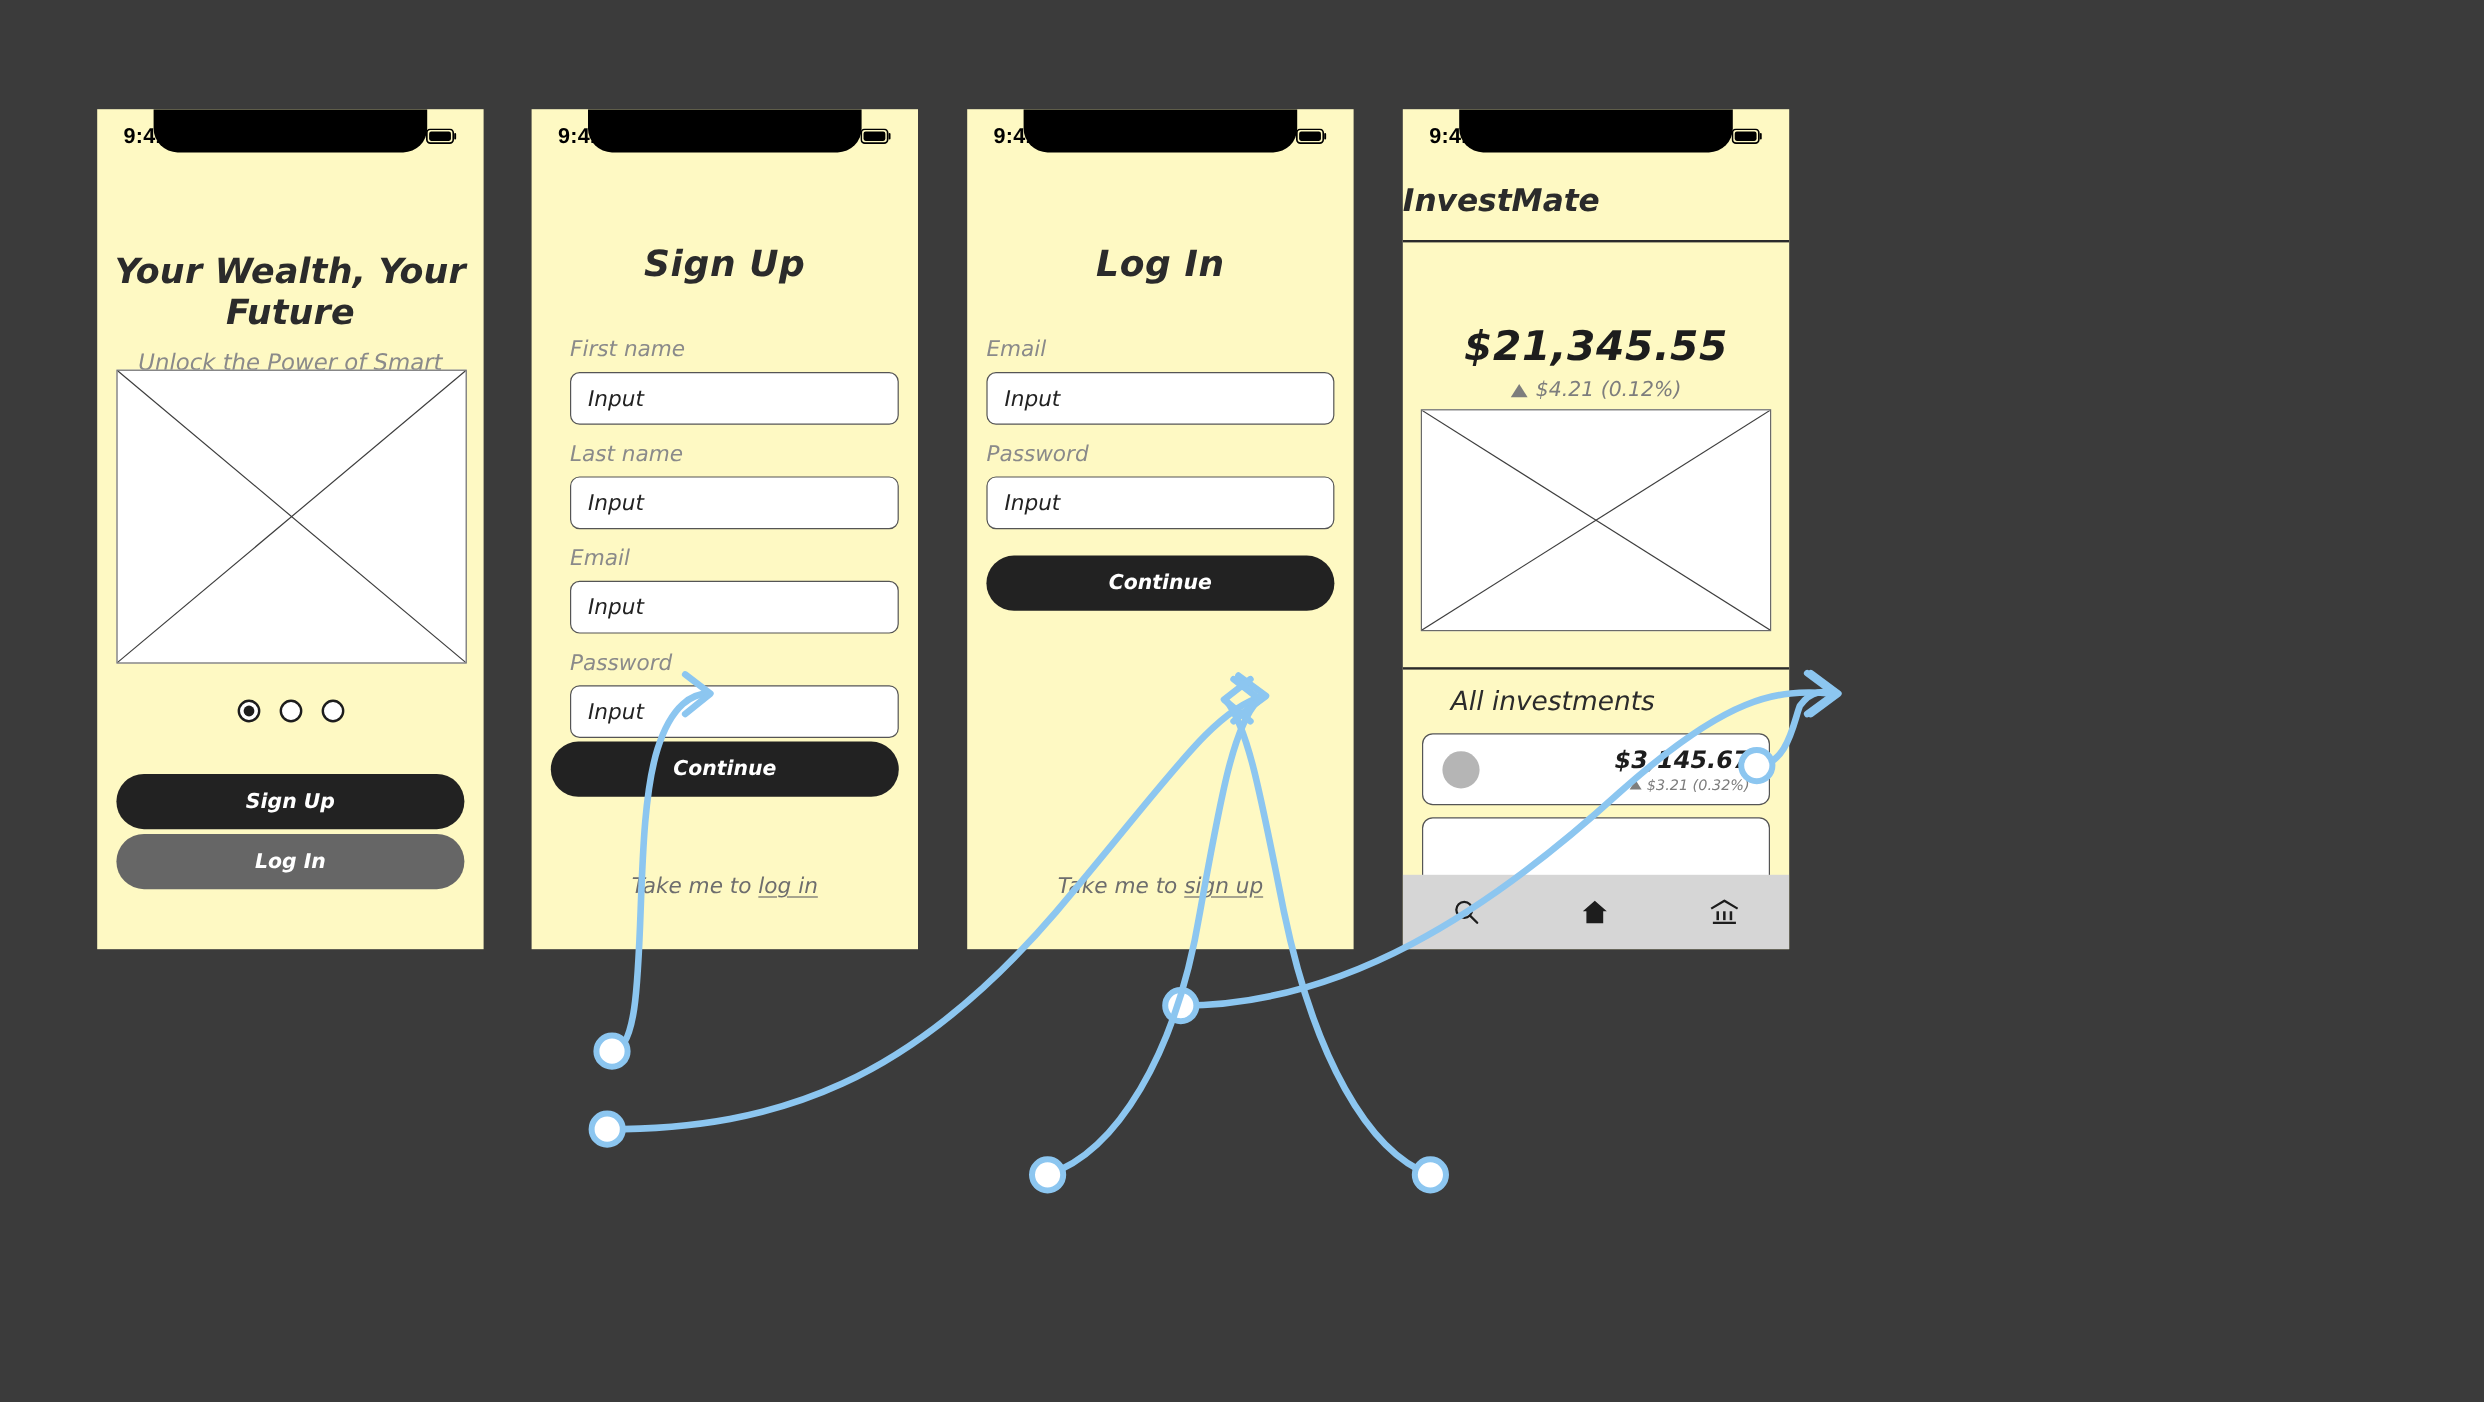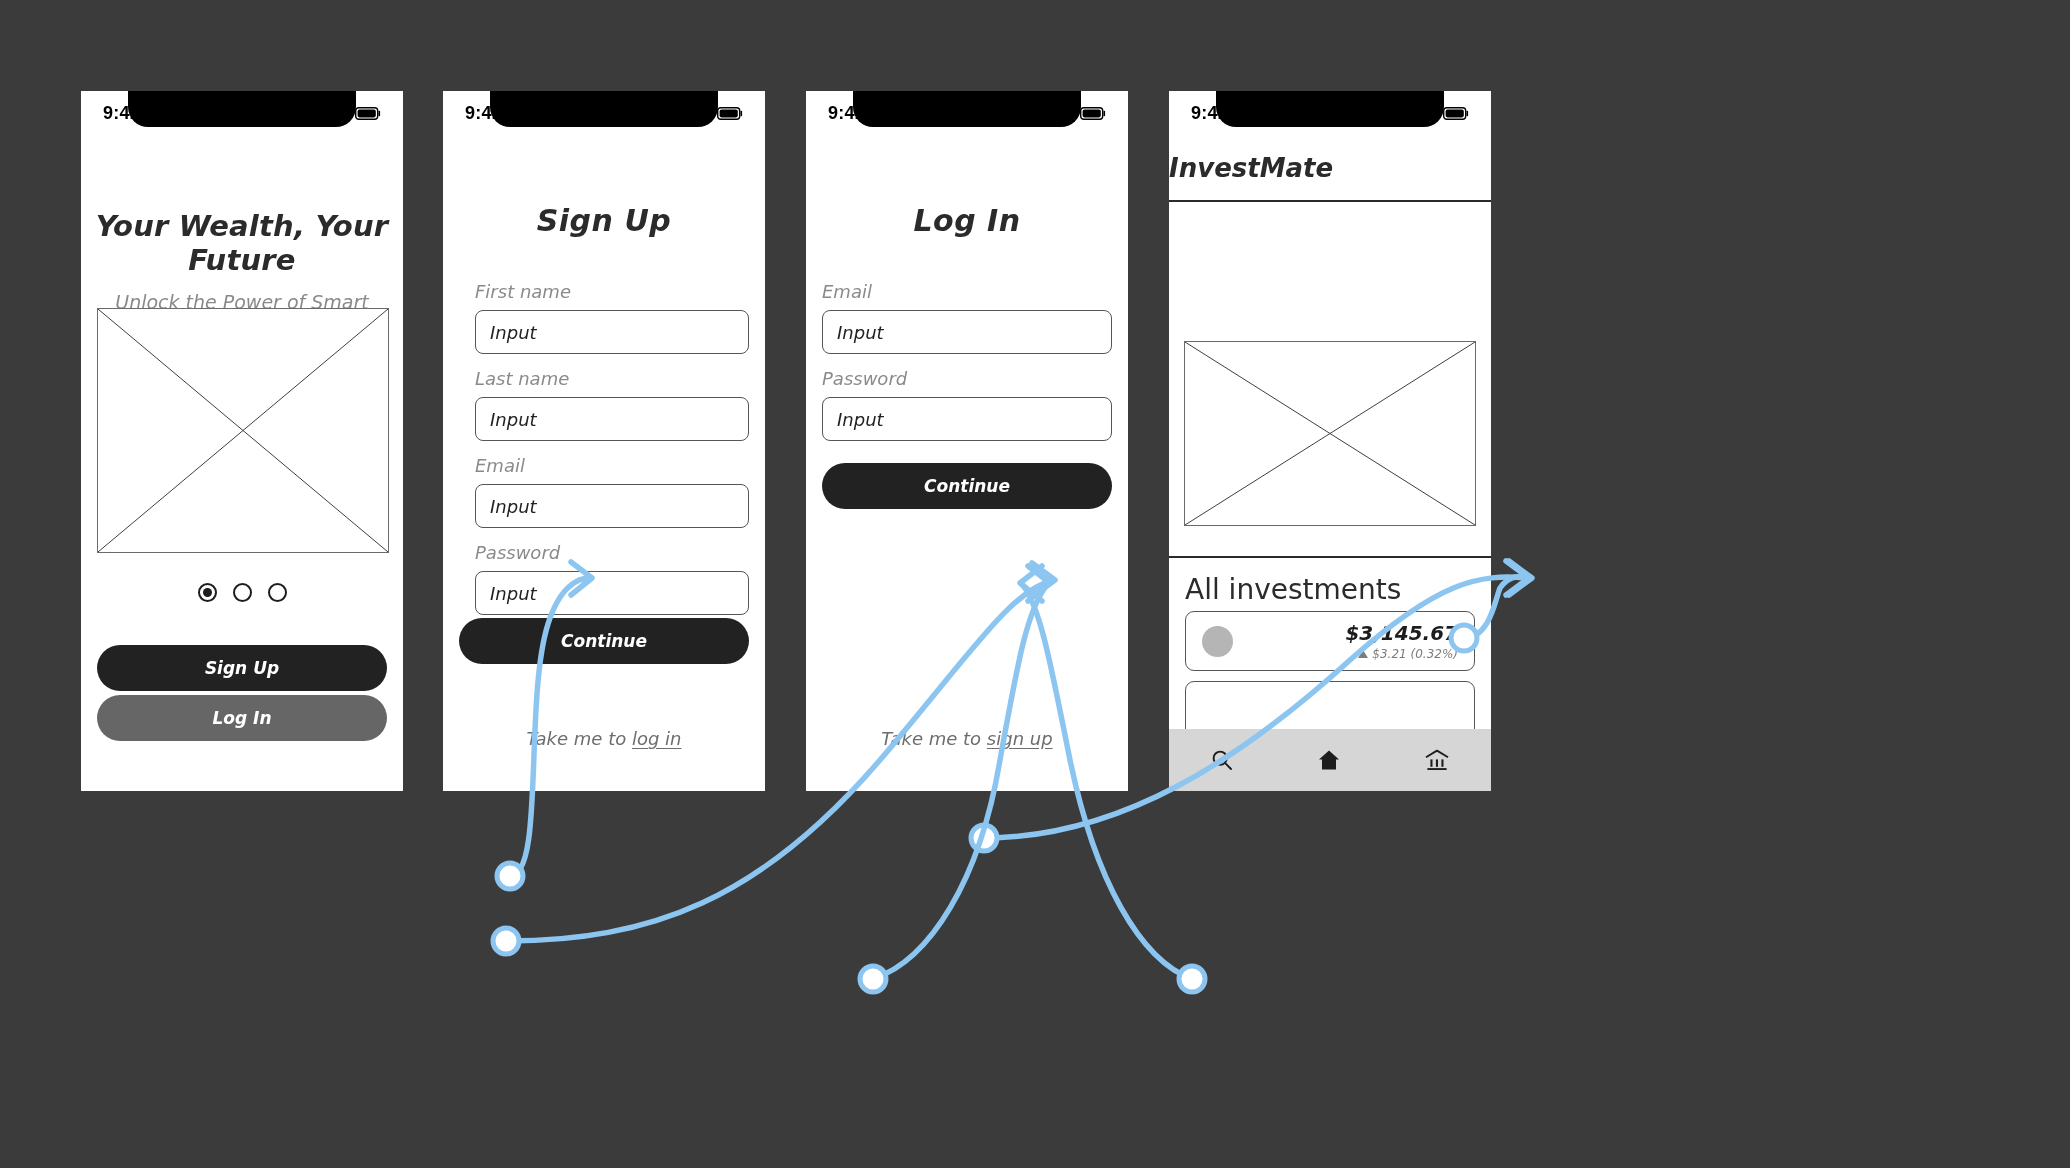--- a/index.html
+++ b/index.html
@@ -8,21 +8,21 @@
     background:#3b3b3b;
     font-family:"DejaVu Sans", sans-serif;
     position:relative;
   }
 
   #stage { position:absolute; left:0; top:0; width:2070px; height:1168px; }
 
   
   .phone {
     position:absolute;
-    background:#ffffff;
+    background:#fef9c3;
     overflow:hidden;
   }
   .notch {
     position:absolute; top:0; left:50%; transform:translateX(-50%);
     width:228px; height:36px; background:#000;
     border-bottom-left-radius:20px; border-bottom-right-radius:20px;
   }
   .statusbar {
     position:absolute; top:0; left:0; right:0; height:44px;
     display:flex; align-items:center; justify-content:space-between;
@@ -102,21 +102,21 @@
     font-family:"DejaVu Sans", sans-serif; font-style:italic; letter-spacing:.5px;
   }
   .delta {
     text-align:center; font-size:17px; color:#7d7d7d; margin-top:6px;
     font-family:"DejaVu Sans", sans-serif; font-style:italic;
     display:flex; align-items:center; justify-content:center; gap:7px;
   }
   .tri { width:0;height:0;border-left:7px solid transparent;border-right:7px solid transparent;border-bottom:11px solid #7d7d7d; }
   .tri.sm { border-left-width:5px;border-right-width:5px;border-bottom-width:8px; }
   .section-title {
-    font-size:28px; color:#2b2b2b; font-family:"DejaVu Sans", sans-serif; 
+    font-size:22px; color:#2b2b2b; font-family:"DejaVu Sans", sans-serif; font-style:italic;margin-left:24px;
   }
   .inv-card {
     height:60px; border:1.3px solid #555; border-radius:9px; background:#fff;
     display:flex; align-items:center; justify-content:space-between; padding:0 16px;
     margin-bottom:10px;
   }
   .inv-avatar { width:31px;height:31px;border-radius:50%;background:#b5b5b5; }
   .inv-right { text-align:right; }
   .inv-amt { font-size:20px;font-weight:bold;color:#1d1d1d;font-family:"DejaVu Sans",sans-serif;font-style:italic; }
   .inv-delta {
@@ -300,20 +300,27 @@
           <rect x="2.6" y="2.6" width="18.2" height="7.8" rx="1.8" fill="#000"></rect>
           <path d="M24.3 4.6 v3.8" stroke="#000" stroke-width="1.6" stroke-linecap="round"></path>
         </svg>
       </span>
     </div>
 
     <div class="app-title" style="position:absolute; left:0; right:0; top:62px;">InvestMate</div>
     <div class="hdivider" style="position:absolute; left:0; right:0; top:109px;"></div>
 
 
+    <div style="position:absolute; left:0; right:0; top:178px;">
+      <div class="balance">$21,345.55</div>
+      <div class="delta">
+        <span class="tri"></span>
+        <span>$4.21 (0.12%)</span>
+      </div>
+    </div>
 
     <div class="imgph" style="position:absolute; left:15px; top:250px; width:292px; height:185px;">
       <svg viewBox="0 0 292 185" preserveAspectRatio="none">
         <line x1="0" y1="0" x2="292" y2="185" stroke="#3d3d3d" stroke-width="1"></line>
         <line x1="292" y1="0" x2="0" y2="185" stroke="#3d3d3d" stroke-width="1"></line>
       </svg>
     </div>
 
     <div class="hdivider" style="position:absolute; left:0; right:0; top:465px;"></div>
 

